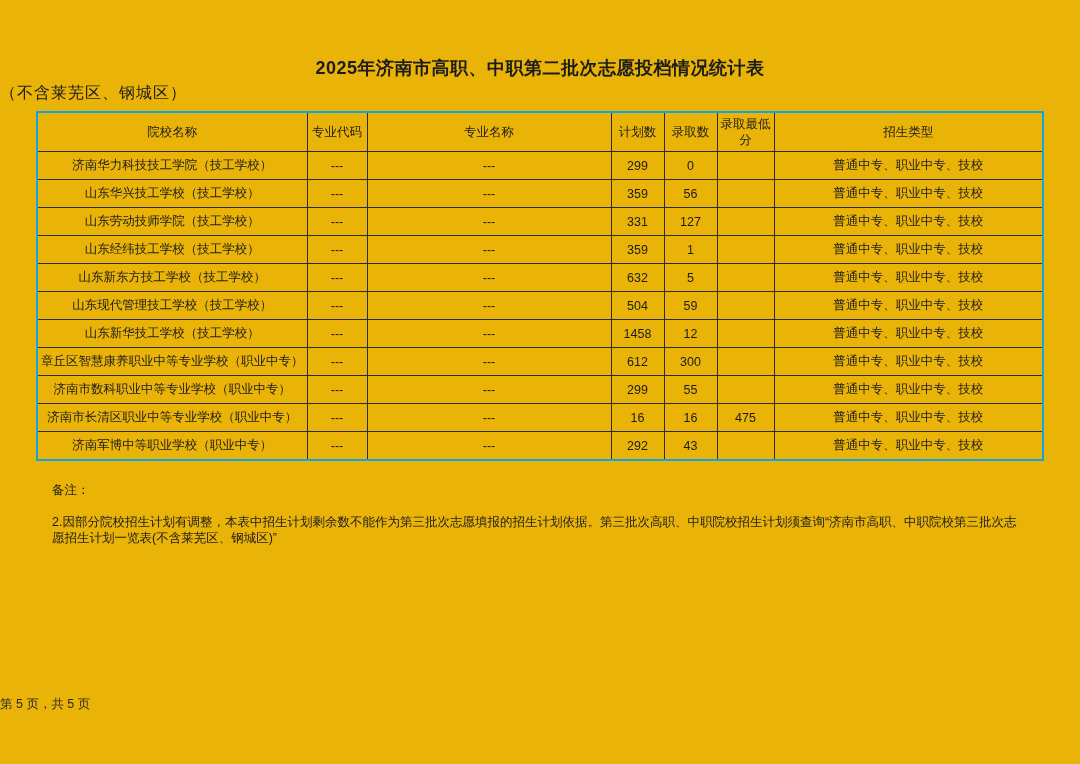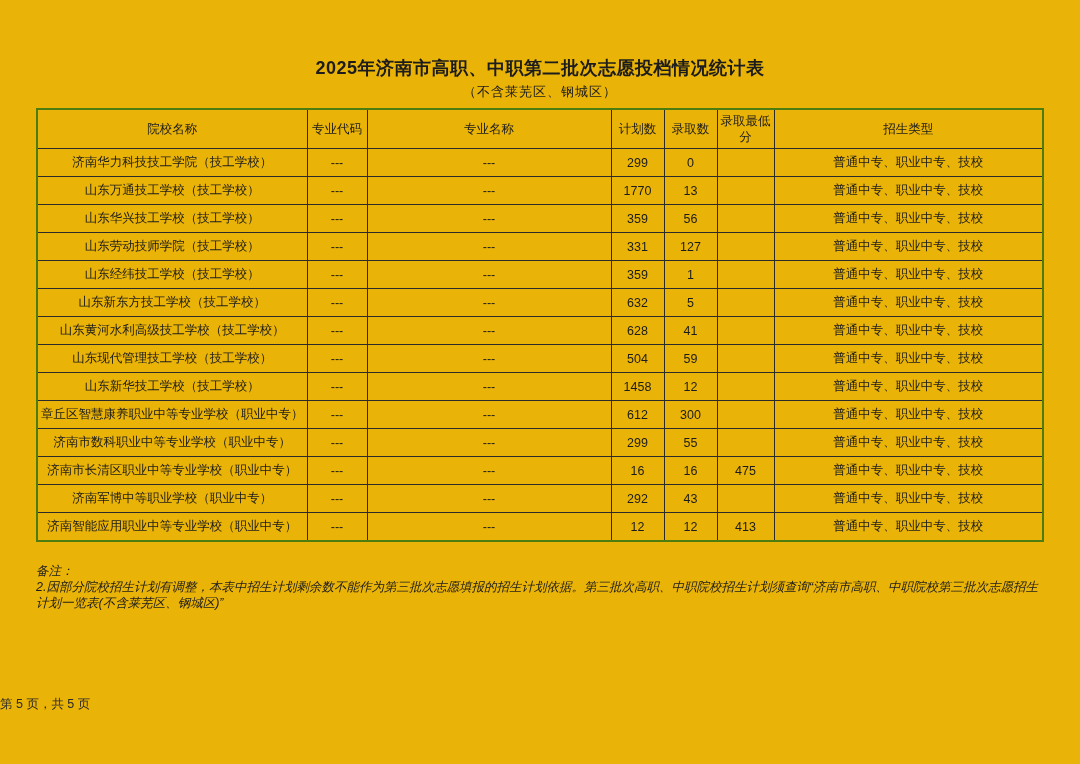--- a/index.html
+++ b/index.html
@@ -13,31 +13,30 @@
     overflow: hidden;
   }
   .title {
     padding-top: 56px;
     text-align: center;
     font-size: 18px;
     font-weight: bold;
     letter-spacing: 0.5px;
   }
   .subtitle {
-    text-align: center;
-    font-size: 13px;
+    font-size: 16px;
     margin-top: 3px;
     letter-spacing: 1px;
   }
   table.stats {
     border-collapse: collapse;
     table-layout: fixed;
     width: 1006px;
     margin: 7px auto 0 auto;
-    border: 2px solid #4d7c0f;
+    border: 2px solid #0ea5e9;
   }
   table.stats th, table.stats td {
     border: 1px solid #2b2b2b;
     text-align: center;
     vertical-align: middle;
     font-weight: normal;
     font-size: 12.5px;
     padding: 1px 3px;
     overflow: hidden;
     white-space: normal;
@@ -56,21 +55,21 @@
   .col-admit    { width: 53px; }
   .col-minscore { width: 57px; }
   .col-type     { width: 269px; }
   .notes {
     width: 1008px;
     margin: 21px auto 0 auto;
     font-size: 12.5px;
     line-height: 1.28;
     text-align: left;
   }
-  .notes > div { margin: 0; font-style: italic; }
+  .notes > div { margin: 16px; }
   .footer {
     position: absolute;
     left: 0;
     right: 0;
     top: 696px;
     font-size: 12.5px;
     color: #2a2a2a;
   }
 </style>
 </head>
@@ -106,29 +105,20 @@
         <tr>
           <td>济南华力科技技工学院（技工学校）</td>
           <td>---</td>
           <td>---</td>
           <td>299</td>
           <td>0</td>
           <td></td>
           <td>普通中专、职业中专、技校</td>
         </tr>
         <tr>
-          <td>山东万通技工学校（技工学校）</td>
-          <td>---</td>
-          <td>---</td>
-          <td>1770</td>
-          <td>13</td>
-          <td></td>
-          <td>普通中专、职业中专、技校</td>
-        </tr>
-        <tr>
           <td>山东华兴技工学校（技工学校）</td>
           <td>---</td>
           <td>---</td>
           <td>359</td>
           <td>56</td>
           <td></td>
           <td>普通中专、职业中专、技校</td>
         </tr>
         <tr>
           <td>山东劳动技师学院（技工学校）</td>
@@ -147,29 +137,20 @@
           <td>1</td>
           <td></td>
           <td>普通中专、职业中专、技校</td>
         </tr>
         <tr>
           <td>山东新东方技工学校（技工学校）</td>
           <td>---</td>
           <td>---</td>
           <td>632</td>
           <td>5</td>
-          <td></td>
-          <td>普通中专、职业中专、技校</td>
-        </tr>
-        <tr>
-          <td>山东黄河水利高级技工学校（技工学校）</td>
-          <td>---</td>
-          <td>---</td>
-          <td>628</td>
-          <td>41</td>
           <td></td>
           <td>普通中专、职业中专、技校</td>
         </tr>
         <tr>
           <td>山东现代管理技工学校（技工学校）</td>
           <td>---</td>
           <td>---</td>
           <td>504</td>
           <td>59</td>
           <td></td>
@@ -211,29 +192,20 @@
           <td>475</td>
           <td>普通中专、职业中专、技校</td>
         </tr>
         <tr>
           <td>济南军博中等职业学校（职业中专）</td>
           <td>---</td>
           <td>---</td>
           <td>292</td>
           <td>43</td>
           <td></td>
-          <td>普通中专、职业中专、技校</td>
-        </tr>
-        <tr>
-          <td>济南智能应用职业中等专业学校（职业中专）</td>
-          <td>---</td>
-          <td>---</td>
-          <td>12</td>
-          <td>12</td>
-          <td>413</td>
           <td>普通中专、职业中专、技校</td>
         </tr>
       </tbody>
   </table>
 
   <div class="notes">
     <div>备注：</div>
     <div>2.因部分院校招生计划有调整，本表中招生计划剩余数不能作为第三批次志愿填报的招生计划依据。第三批次高职、中职院校招生计划须查询“济南市高职、中职院校第三批次志愿招生计划一览表(不含莱芜区、钢城区)”</div>
   </div>
 

